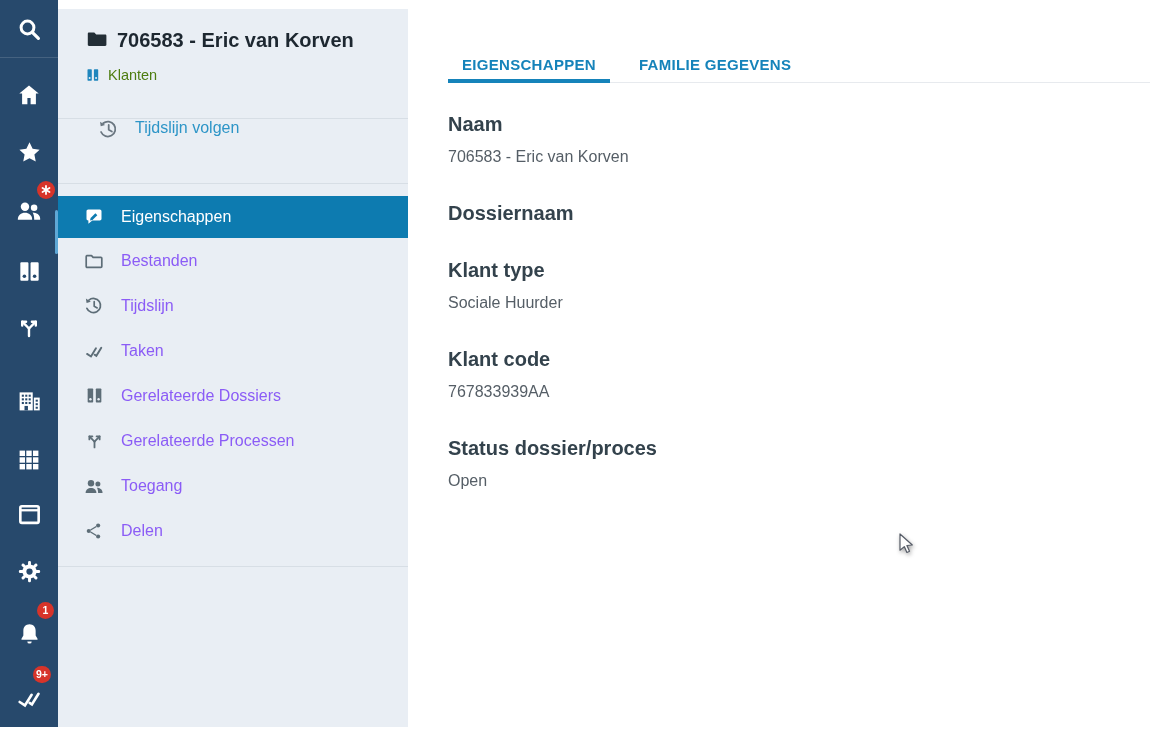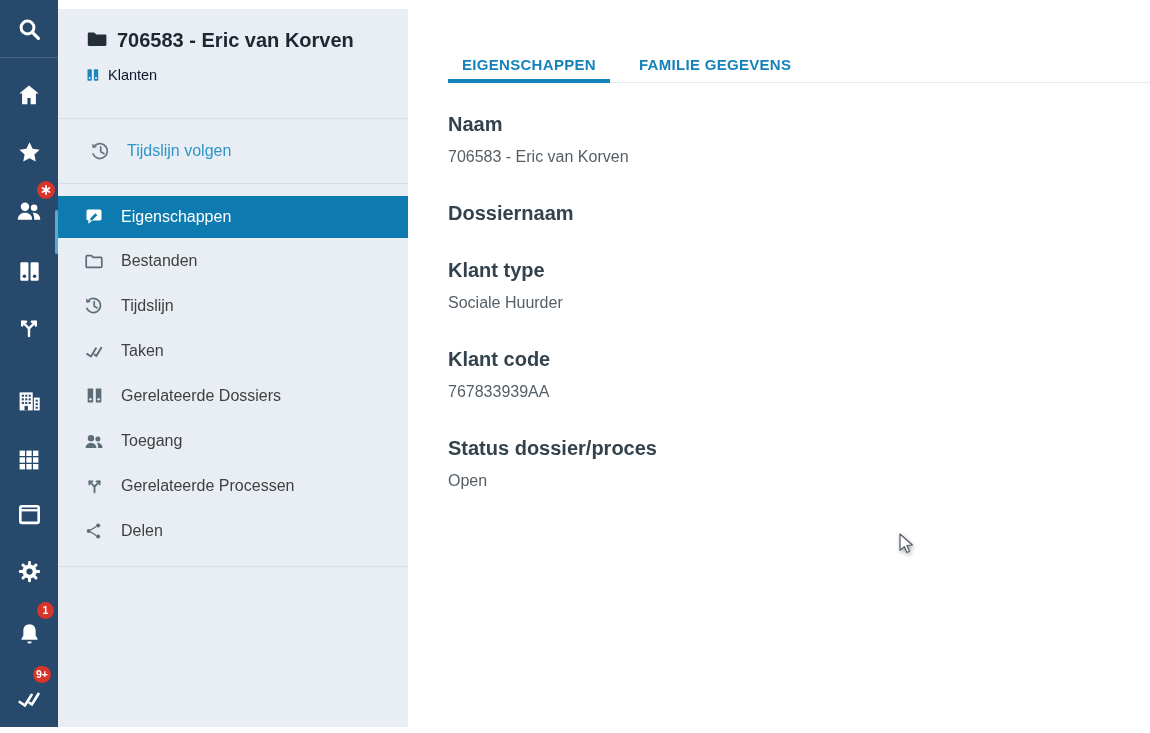--- a/index.html
+++ b/index.html
@@ -14,29 +14,29 @@
   .badge { position:absolute; min-width:17px; height:17px; border-radius:9px; background:#d7342a; color:#fff;
            font-size:10.5px; font-weight:bold; display:flex; align-items:center; justify-content:center;
            padding:0 3px; line-height:1; }
   .badge.round { width:18px; height:18px; border-radius:50%; padding:0; }
 
   
   .sidebar { position:absolute; left:58px; top:9px; width:350px; height:718px; background:#e9eef4; }
   .sb-header { padding:16px 20px 0 28px; }
   .sb-title { font-size:20px; font-weight:bold; color:#1d2730; line-height:30px; }
   .sb-title svg { vertical-align:-3px; margin-right:9px; }
-  .sb-crumb { margin-top:12px; display:flex; align-items:center; gap:8px; color:#0f172a; font-size:14.5px; cursor:pointer; }
+  .sb-crumb { margin-top:12px; display:flex; align-items:center; gap:8px; color:#4d7c0f; font-size:14.5px; cursor:pointer; }
   .sb-div { height:1px; background:#d7dee5; margin-top:35px; }
   .sb-div2 { height:1px; background:#d7dee5; }
-  .sb-follow { height:64px; display:flex; align-items:center; padding-left:32px; gap:16px;
+  .sb-follow { height:64px; display:flex; padding-left:40px; gap:16px;
                color:#2d95c7; font-size:16px; cursor:pointer; }
   .sb-gap { height:12px; }
   .menu { display:flex; flex-direction:column; }
   .mi { display:flex; align-items:center; padding-left:26px; gap:17px; height:45px;
-        font-size:16px; color:#404040; cursor:pointer; }
+        font-size:16px; color:#8b5cf6; cursor:pointer; }
   .mi.active { background:#0d7bb0; color:#ffffff; height:42px; }
   .mi .ic { width:20px; display:flex; justify-content:center; }
   .menu-end { height:1px; background:#d7dee5; margin-top:13px; }
 
   
   .main { position:absolute; left:408px; top:0; right:0; bottom:0; background:#fff; }
   .tabbar { margin:46px 0 0 40px; display:flex; gap:15px; height:37px; border-bottom:1px solid #e7eaee; }
   .tab { position:relative; padding:0 14px; font-size:15px; font-weight:bold; letter-spacing:.3px;
          color:#1583ba; display:flex; align-items:center; cursor:pointer; }
   .tab.active::after { content:""; position:absolute; left:0; right:0; bottom:-1px; height:4px; background:#1583ba; }
@@ -280,47 +280,47 @@
               <rect x="11.4" y="2.6" width="5.8" height="14.8" rx=".8"></rect>
             </g>
             <circle cx="5.7" cy="13.9" r="1.3" fill="#e9eef4"></circle>
             <circle cx="14.3" cy="13.9" r="1.3" fill="#e9eef4"></circle>
           </svg>
         </span>
       <span>Gerelateerde Dossiers</span>
     </div>
     <div class="mi">
       <span class="ic">
-          <svg width="20" height="20" viewBox="0 0 20 20">
-            <g fill="#5d6d77">
-              <circle cx="7" cy="7.3" r="3.2"></circle>
-              <path d="M1.6 16.8c0-2.9 2.4-4.9 5.4-4.9s5.4 2 5.4 4.9v.3H1.6z"></path>
-              <circle cx="13.9" cy="8.1" r="2.5"></circle>
-              <path d="M12.9 11.8c2.8.1 5.6 1.7 5.6 4.5v.8h-4.4v-.3c0-2-.4-3.7-1.2-5z"></path>
-            </g>
-          </svg>
-        </span>
-      <span>Toegang</span>
-    </div>
-    <div class="mi">
-      <span class="ic">
           <svg width="19" height="19" viewBox="0 0 20 20">
             <g stroke="#5d6d77" stroke-width="1.9" fill="none" stroke-linecap="round" stroke-linejoin="round">
               <path d="M10 17.3v-6.2"></path>
               <path d="M10 11.1L4.6 5.7"></path>
               <path d="M10 11.1l5.4-5.4"></path>
               <path d="M4.6 8.9V5.7h3.2"></path>
               <path d="M15.4 8.9V5.7h-3.2"></path>
             </g>
           </svg>
         </span>
       <span>Gerelateerde Processen</span>
     </div>
     <div class="mi">
       <span class="ic">
+          <svg width="20" height="20" viewBox="0 0 20 20">
+            <g fill="#5d6d77">
+              <circle cx="7" cy="7.3" r="3.2"></circle>
+              <path d="M1.6 16.8c0-2.9 2.4-4.9 5.4-4.9s5.4 2 5.4 4.9v.3H1.6z"></path>
+              <circle cx="13.9" cy="8.1" r="2.5"></circle>
+              <path d="M12.9 11.8c2.8.1 5.6 1.7 5.6 4.5v.8h-4.4v-.3c0-2-.4-3.7-1.2-5z"></path>
+            </g>
+          </svg>
+        </span>
+      <span>Toegang</span>
+    </div>
+    <div class="mi">
+      <span class="ic">
           <svg width="18" height="18" viewBox="0 0 20 20">
             <g fill="#5d6d77">
               <circle cx="4.2" cy="10" r="2.3"></circle>
               <circle cx="14.6" cy="3.9" r="2.3"></circle>
               <circle cx="14.6" cy="16.1" r="2.3"></circle>
             </g>
             <g stroke="#5d6d77" stroke-width="1.6">
               <path d="M6.2 8.9l6.4-3.9"></path>
               <path d="M6.2 11.1l6.4 3.9"></path>
             </g>

